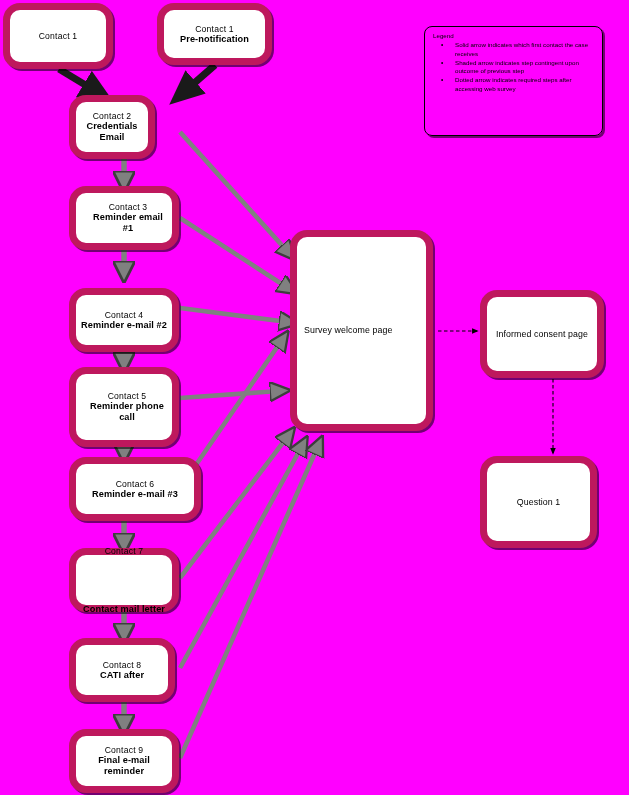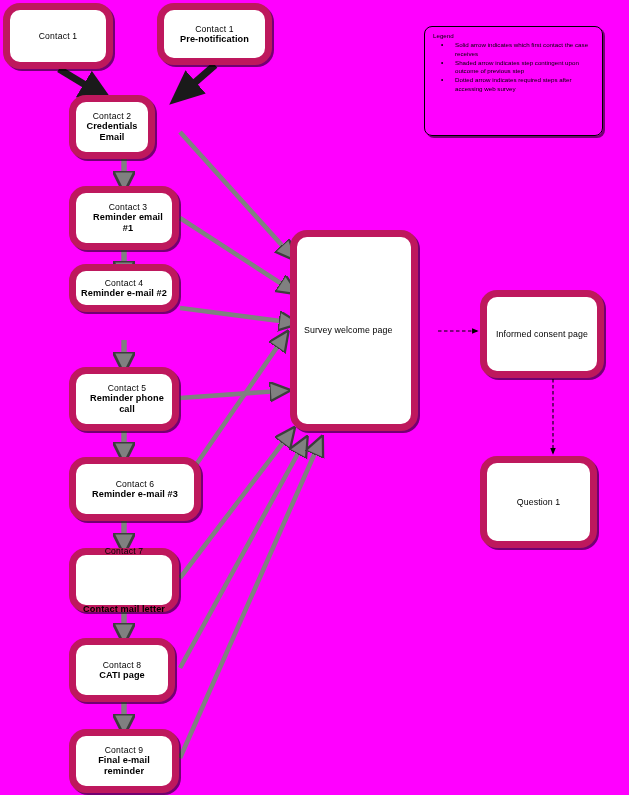--- a/index.html
+++ b/index.html
@@ -158,46 +158,46 @@
     <div class="ln2">Pre-notification</div>
   </div>
   <div class="node" id="n-contact2" style="left: 69px; top: 95px; width: 86px; height: 64px;">
     <div class="ln1">Contact 2</div>
     <div class="ln2">Credentials Email</div>
   </div>
   <div class="node" id="n-contact3" style="left: 69px; top: 186px; width: 110px; height: 64px; padding-left: 8px;">
     <div class="ln1">Contact 3</div>
     <div class="ln2">Reminder email #1</div>
   </div>
-  <div class="node" id="n-contact4" style="left: 69px; top: 264px; width: 110px; height: 48px;">
+  <div class="node" id="n-contact4" style="left: 69px; top: 288px; width: 110px; height: 64px;">
     <div class="ln1">Contact 4</div>
     <div class="ln2">Reminder e-mail #2</div>
   </div>
-  <div class="node" id="n-contact5" style="left: 69px; top: 367px; width: 110px; height: 64px; padding-left: 6px;">
+  <div class="node" id="n-contact5" style="left: 69px; top: 367px; width: 110px; height: 80px; padding-left: 6px;">
     <div class="ln1">Contact 5</div>
     <div class="ln2">Reminder phone call</div>
   </div>
   <div class="node" id="n-contact6" style="left: 69px; top: 457px; width: 132px; height: 64px;">
     <div class="ln1">Contact 6</div>
     <div class="ln2">Reminder e-mail #3</div>
   </div>
   <div class="node" id="n-contact7" style="left: 69px; top: 548px; width: 110px; height: 64px; gap: 48px;">
     <div class="ln1">Contact 7</div>
     <div class="ln2">Contact mail letter</div>
   </div>
   <div class="node" id="n-contact8" style="left: 69px; top: 638px; width: 106px; height: 64px;">
     <div class="ln1">Contact 8</div>
-    <div class="ln2">CATI page</div>
+    <div class="ln2">CATI after</div>
   </div>
   <div class="node" id="n-contact9" style="left: 69px; top: 729px; width: 110px; height: 64px;">
     <div class="ln1">Contact 9</div>
     <div class="ln2">Final e-mail reminder</div>
   </div>
 
-  <div class="node plain leftalign" id="p-survey" style="left: 290px; top: 230px; width: 128px; height: 201px;">
+  <div class="node plain leftalign" id="p-survey" style="left: 290px; top: 230px; width: 143px; height: 201px;">
     <div class="ln2">Survey welcome page</div>
   </div>
   <div class="node plain" id="p-consent" style="left: 480px; top: 290px; width: 124px; height: 88px;">
     <div class="ln2">Informed consent page</div>
   </div>
   <div class="node plain" id="p-question1" style="left: 480px; top: 456px; width: 117px; height: 92px;">
     <div class="ln2">Question 1</div>
   </div>
 
   <div id="legend">

